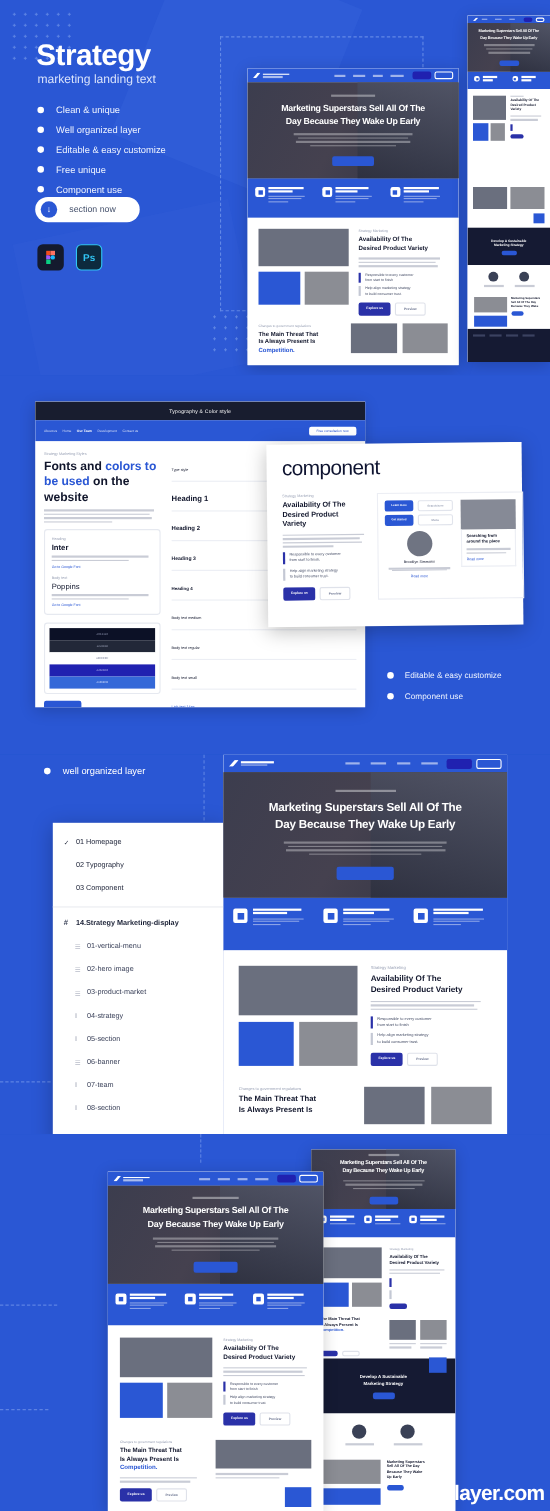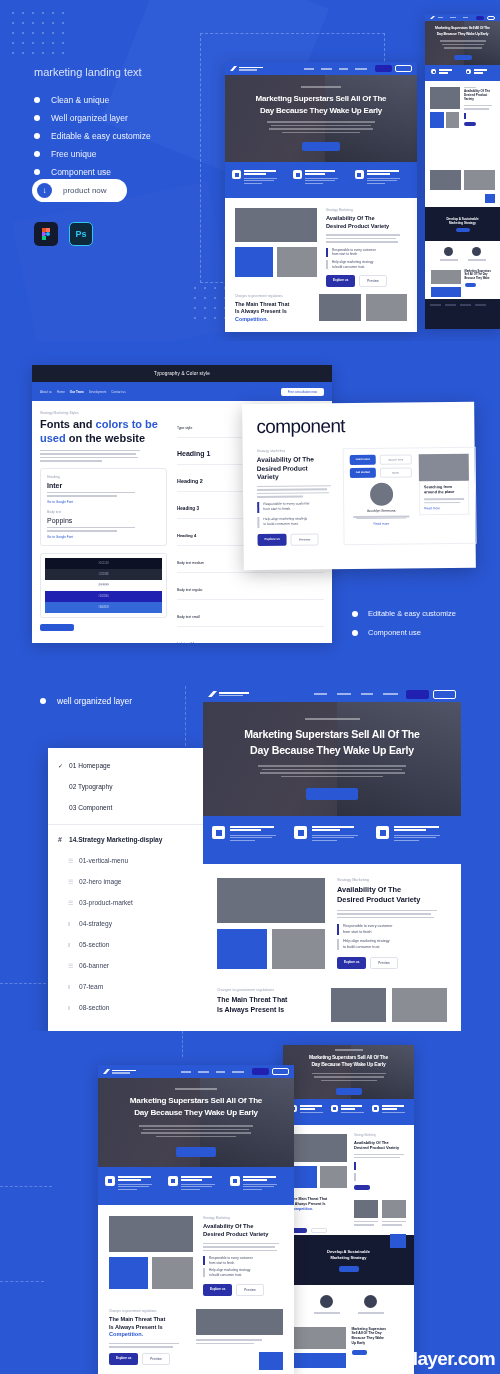--- a/index.html
+++ b/index.html
@@ -81,21 +81,21 @@
   .typo-card { position:absolute; left:32px; top:24px; width:300px; height:278px; background:#fff; overflow:hidden;
      box-shadow:0 3px 14px rgba(0,0,0,.2); }
   .typo-top { height:17px; background:#181d2f; display:flex; align-items:center; justify-content:center;
      font-size:4.6px; color:#fff; letter-spacing:.2px;}
   .typo-nav { height:19px; background:#2a57d4; display:flex; align-items:center; padding:0 8px;}
   .typo-nav .lks { display:flex; gap:5px; }
   .typo-nav .lks span { font-size:3px; color:rgba(255,255,255,.75);}
   .typo-nav .lks span.on { color:#fff; font-weight:bold;}
   .typo-nav .pill { margin-left:auto; background:#fff; border-radius:2px; padding:2px 7px; font-size:3px; color:#2a57d4;}
   .typo-body { display:flex; padding:10px 8px; gap:10px; }
-  .tb-col1 { width:127px; }
+  .tb-col1 { width:106px; }
   .kicker { font-size:3.4px; color:#9aa2b6; margin-bottom:3px; }
   .tb-h { font-size:11px; font-weight:bold; color:#11162c; line-height:1.25; }
   .tb-h em { font-style:normal; color:#2a57d4; }
   .tb-p { margin-top:4px; }
   .fontcard { margin-top:6px; border:1px solid #e6e9f0; border-radius:3px; padding:6px; }
   .fc-name { font-size:7px; color:#11162c; margin:2px 0 3px; }
   .fc-name.b { font-weight:bold; }
   .fc-link { font-size:3.2px; color:#2a57d4; margin-top:3px; }
   .swatchcard { margin-top:7px; border:1px solid #e6e9f0; border-radius:3px; padding:4px; }
   .swatch { height:11px; display:flex; align-items:center; justify-content:center; font-size:2.6px;}
@@ -156,20 +156,21 @@
 </head>
 <body>
 
 <div class="panel" id="panel1">
   <div class="bgshape" style="left:130px;top:-30px;width:170px;height:190px;transform:rotate(22deg);"></div>
   <div class="bgshape" style="left:25px;top:200px;width:200px;height:150px;transform:rotate(-12deg);opacity:.2;"></div>
   <div class="dotgrid"></div>
   <div class="dotgrid" style="left:190px;top:283px;width:52px;height:40px;"></div>
   <div class="dashbox"></div>
 
+  <div class="p1-title">Strategy</div>
   <div class="p1-sub">marketing landing text</div>
 
   <ul class="p1-list">
     <li>
         <span class="bul"></span>
         <span>Clean &amp; unique</span>
       </li>
     <li>
         <span class="bul"></span>
         <span>Well organized layer</span>
@@ -183,21 +184,21 @@
         <span>Free unique</span>
       </li>
     <li>
         <span class="bul"></span>
         <span>Component use</span>
       </li>
   </ul>
 
   <div class="dlbtn">
     <span class="circ">↓</span>
-    <span class="lbl">product now</span>
+    <span class="lbl">section now</span>
   </div>
 
   <div class="apps">
     <div class="app fig">
       <span class="figglyph">
           <i></i>
           <i></i>
           <i></i>
           <i></i>
           <i></i>

